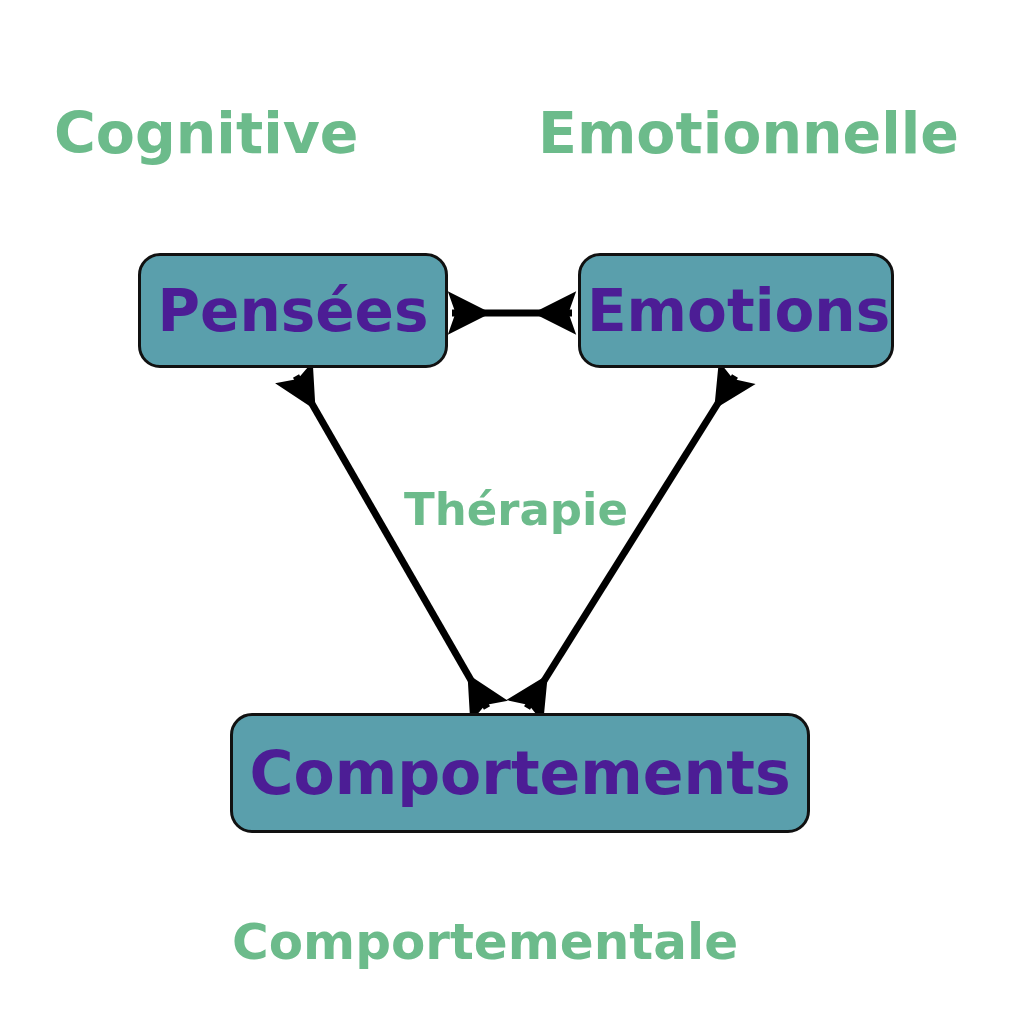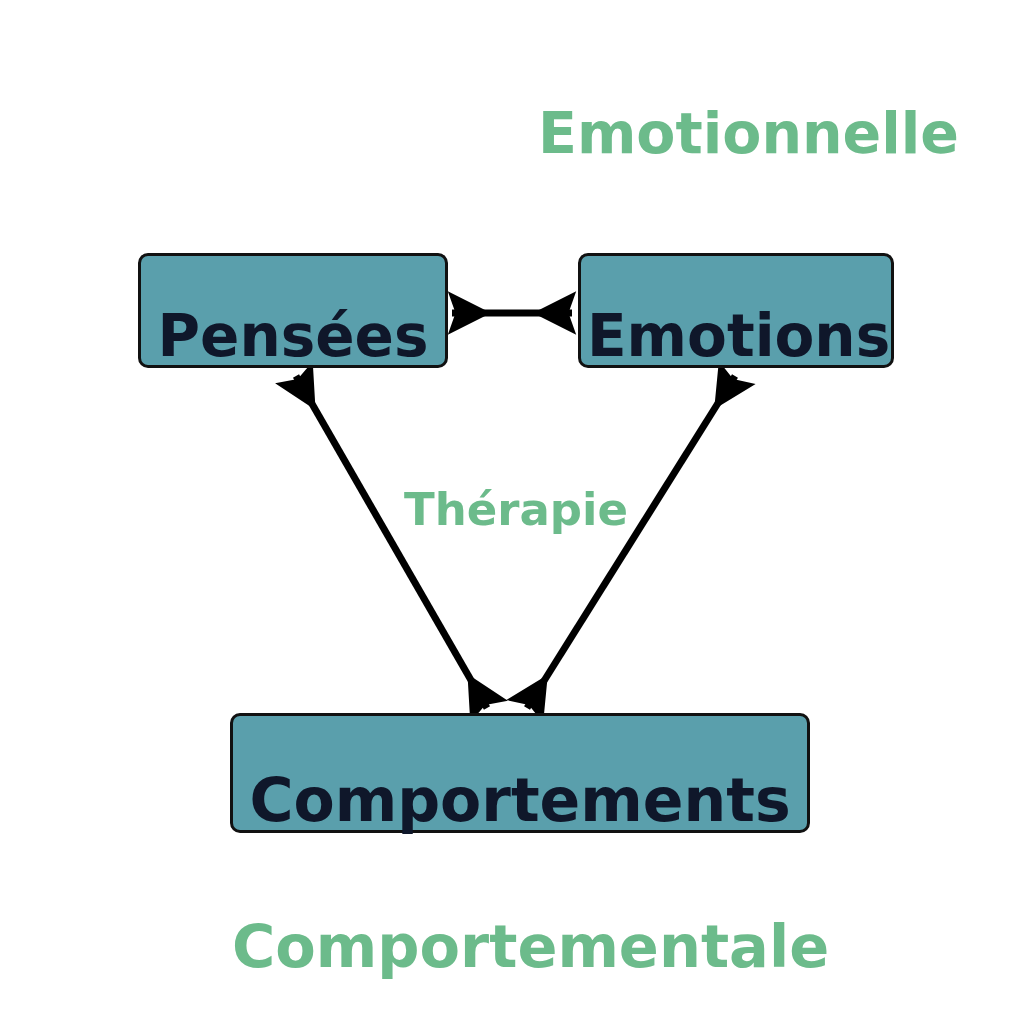--- a/index.html
+++ b/index.html
@@ -43,39 +43,39 @@
     font-size: 57px;
   }
   #label-emotionnelle {
     left: 538px;
     top: 105px;
     font-size: 57px;
   }
   #label-comportementale {
     left: 232px;
     top: 917px;
-    font-size: 59px;
+    font-size: 50px;
   }
   #label-therapie {
     left: 404px;
     top: 487px;
     font-size: 45px;
   }
 
   
   .node {
     position: absolute;
     box-sizing: border-box;
     background: #5A9FAC;
     border: 3px solid #111111;
-    border-radius: 10px;
+    border-radius: 22px;
     display: flex;
-    align-items: flex-end;
+    align-items: center;
     justify-content: center;
-    color: #0f172a;
+    color: #4c1d95;
     font-weight: bold;
     font-family: "DejaVu Sans", sans-serif;
     white-space: nowrap;
     line-height: 1;
   }
   #node-pensees {
     left: 138px;
     top: 253px;
     width: 310px;
     height: 115px;
@@ -96,20 +96,21 @@
     width: 580px;
     height: 120px;
     font-size: 60px;
   }
 </style>
 </head>
 <body>
 
 <div id="canvas">
 
+  <div class="cat-label" id="label-cognitive">Cognitive</div>
 
   <div class="cat-label" id="label-emotionnelle">Emotionnelle</div>
 
   <div class="cat-label" id="label-comportementale">Comportementale</div>
 
   <svg id="arrow-layer" viewBox="0 0 1024 1024">
     <defs>
       <marker id="ah-start" markerWidth="7" markerHeight="7" refX="5.6" refY="3.5" orient="auto-start-reverse" markerUnits="strokeWidth">
         <path d="M0,3.5 L6.2,0.4 L5.1,3.5 L6.2,6.6 Z" fill="#000000"></path>
       </marker>

